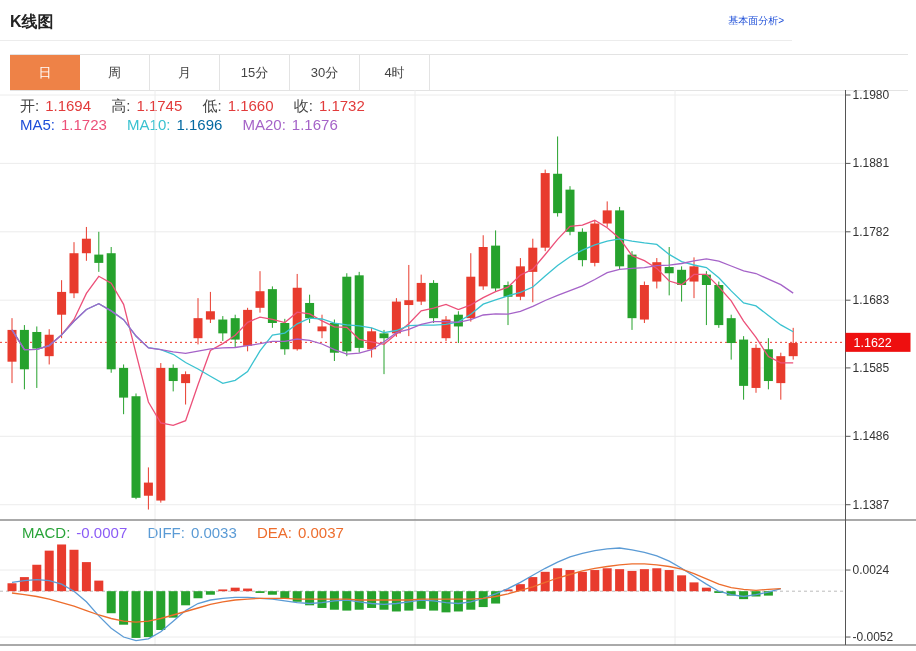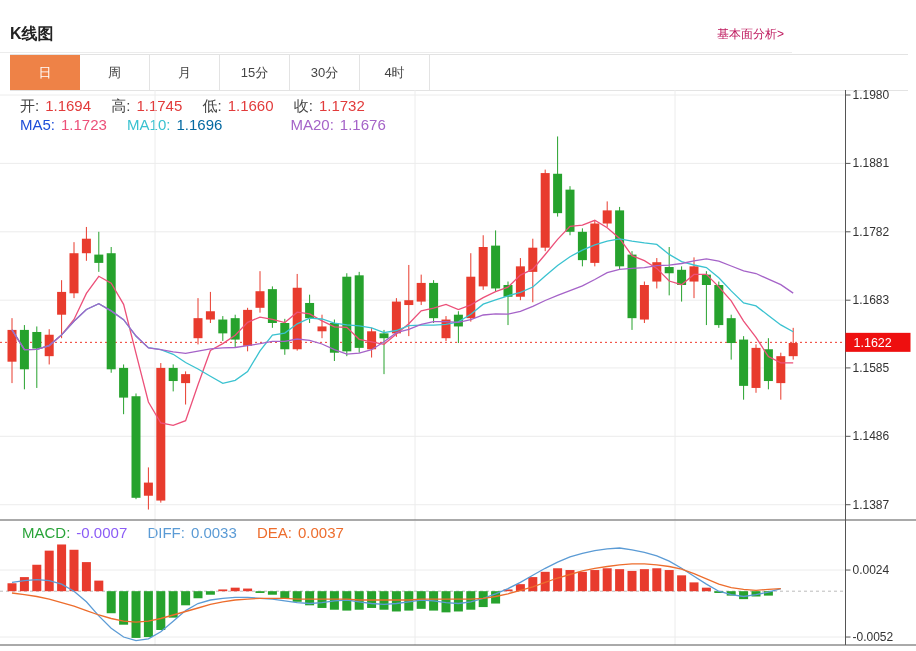--- a/index.html
+++ b/index.html
@@ -1,20 +1,20 @@
 <!DOCTYPE html>
 <html><head>
 <meta charset="utf-8">
 <style>
   html,body{margin:0;padding:0;background:#fff;}
   body{width:916px;height:651px;position:relative;overflow:hidden;
        font-family:"Liberation Sans","DejaVu Sans",sans-serif;color:#333;}
-  .header{position:absolute;top:16px;left:0;width:792px;height:36px;border-bottom:1px solid #ececec;}
+  .header{position:absolute;top:4px;left:0;width:792px;height:36px;border-bottom:1px solid #ececec;}
   .page-title{position:absolute;left:10px;top:8px;font-size:16px;font-weight:bold;color:#222;}
-  .fund-link{position:absolute;right:8px;top:10px;font-size:12px;color:#be185d;text-decoration:none;cursor:pointer;}
+  .fund-link{position:absolute;right:8px;top:10px;font-size:10px;color:#1d4ed8;text-decoration:none;cursor:pointer;}
   .tabbar{position:absolute;top:54px;left:10px;right:8px;height:35px;display:flex;
           border-top:1px solid #e3e3e3;border-bottom:1px solid #e3e3e3;background:#fff;}
   .tab{width:70px;height:35px;line-height:35px;text-align:center;font-size:13px;color:#444;
        border-right:1px solid #e3e3e3;cursor:pointer;box-sizing:border-box;}
   .tab:first-child{border-left:1px solid #e3e3e3;}
   .tab.active{color:#fff;border:none;}
   .legend{position:absolute;font-size:15px;white-space:nowrap;}
   .legend span{margin-right:6px;}
   .legend .gap{margin-right:16px;}
   #legend-ohlc{top:97px;left:20px;}
@@ -43,21 +43,21 @@
 <div class="legend" id="legend-ohlc">
   <span class="lab">开:</span><span class="gap val-red" style="color: rgb(226, 59, 59);">1.1694</span>
   <span class="lab">高:</span><span class="gap val-red" style="color: rgb(226, 59, 59);">1.1745</span>
   <span class="lab">低:</span><span class="gap val-red" style="color: rgb(226, 59, 59);">1.1660</span>
   <span class="lab">收:</span><span class="val-red" style="color: rgb(226, 59, 59);">1.1732</span>
 </div>
 
 <div class="legend" id="legend-ma">
   <span class="c-ma5" style="color: #1d4ed8;">MA5:</span><span class="gap c-ma5" style="color: rgb(236, 80, 121);">1.1723</span>
   <span class="c-ma10" style="color: rgb(58, 194, 208);">MA10:</span><span class="gap c-ma10" style="color: #0369a1;">1.1696</span>
-  <span class="c-ma20" style="color: rgb(165, 99, 200); margin-left: 48px;">MA20:</span><span class="c-ma20" style="color: rgb(165, 99, 200);">1.1676</span>
+  <span class="c-ma20" style="color: rgb(165, 99, 200);">MA20:</span><span class="c-ma20" style="color: rgb(165, 99, 200);">1.1676</span>
 </div>
 
 <div class="legend" id="legend-macd">
   <span class="c-macd" style="color: rgb(42, 164, 58);">MACD:</span><span class="gap c-macd" style="color: #8b5cf6;">-0.0007</span>
   <span class="c-diff" style="color: rgb(91, 155, 213);">DIFF:</span><span class="gap c-diff" style="color: rgb(91, 155, 213);">0.0033</span>
   <span class="c-dea" style="color: rgb(237, 109, 45);">DEA:</span><span class="c-dea" style="color: rgb(237, 109, 45);">0.0037</span>
 </div>
 
 <svg id="chart" width="916" height="561" viewBox="0 90 916 561">
     <g>

